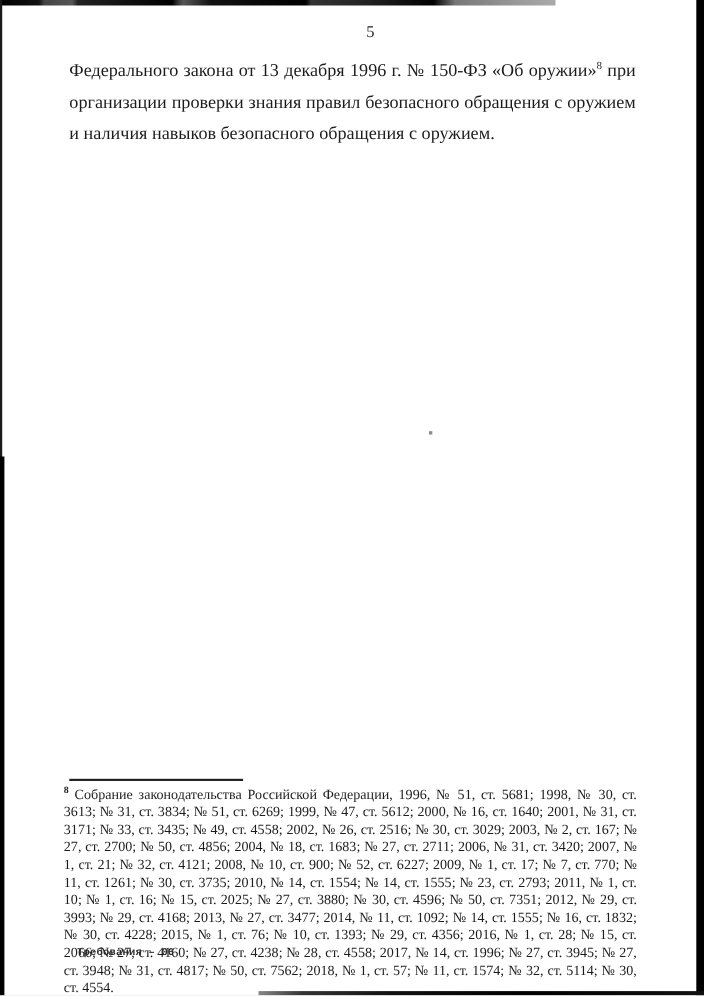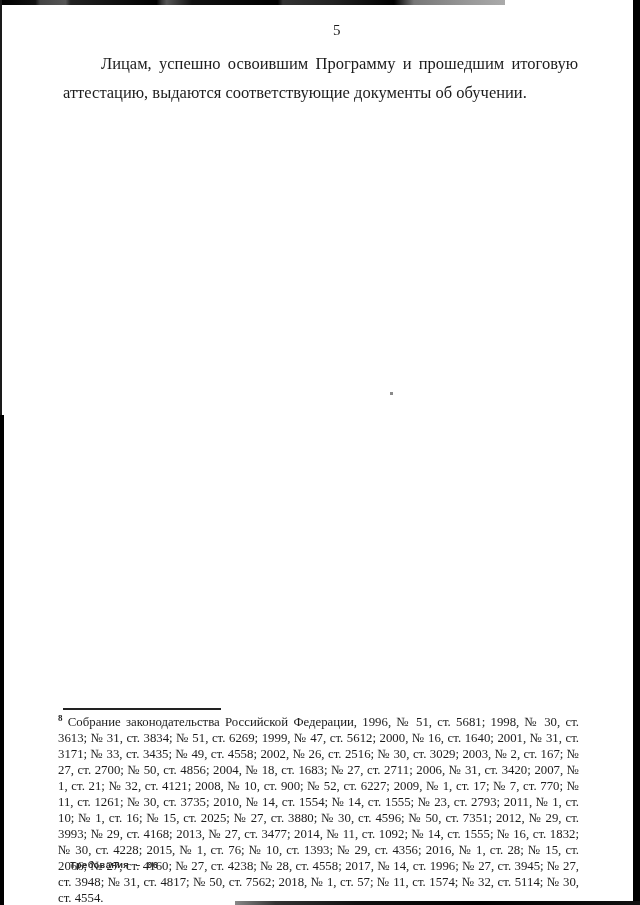--- a/index.html
+++ b/index.html
@@ -55,21 +55,24 @@
   <div class="art-top"></div>
   <div class="art-right"></div>
   <div class="art-left-thin"></div>
   <div class="art-left-thick"></div>
   <div class="art-bottom"></div>
   <div class="art-speck"></div>
 
   <div class="page-number">5</div>
 
   <div class="body-text">
-    <p class="para indent">Лицам, успешно освоившим Программу и прошедшим итоговую аттестацию, выдаются соответствующие документы об обучении.</p>
+    <p class="para">
+      <span>Федерального закона от 13 декабря 1996 г. № 150-ФЗ «Об оружии»</span><sup>8</sup>
+      <span>при организации проверки знания правил безопасного обращения с оружием и наличия навыков безопасного обращения с оружием.</span>
+    </p>
   </div>
 
   <div class="footnote-area">
     <div class="footnote-rule"></div>
     <p class="footnote-text">
       <sup>8</sup>
       <span>Собрание законодательства Российской Федерации, 1996, № 51, ст. 5681; 1998, № 30, ст. 3613; № 31, ст. 3834; № 51, ст. 6269; 1999, № 47, ст. 5612; 2000, № 16, ст. 1640; 2001, № 31, ст. 3171; № 33, ст. 3435; № 49, ст. 4558; 2002, № 26, ст. 2516; № 30, ст. 3029; 2003, № 2, ст. 167; № 27, ст. 2700; № 50, ст. 4856; 2004, № 18, ст. 1683; № 27, ст. 2711; 2006, № 31, ст. 3420; 2007, № 1, ст. 21; № 32, ст. 4121; 2008, № 10, ст. 900; № 52, ст. 6227; 2009, № 1, ст. 17; № 7, ст. 770; № 11, ст. 1261; № 30, ст. 3735; 2010, № 14, ст. 1554; № 14, ст. 1555; № 23, ст. 2793; 2011, № 1, ст. 10; № 1, ст. 16; № 15, ст. 2025; № 27, ст. 3880; № 30, ст. 4596; № 50, ст. 7351; 2012, № 29, ст. 3993; № 29, ст. 4168; 2013, № 27, ст. 3477; 2014, № 11, ст. 1092; № 14, ст. 1555; № 16, ст. 1832; № 30, ст. 4228; 2015, № 1, ст. 76; № 10, ст. 1393; № 29, ст. 4356; 2016, № 1, ст. 28; № 15, ст. 2066; № 27, ст. 4160; № 27, ст. 4238; № 28, ст. 4558; 2017, № 14, ст. 1996; № 27, ст. 3945; № 27, ст. 3948; № 31, ст. 4817; № 50, ст. 7562; 2018, № 1, ст. 57; № 11, ст. 1574; № 32, ст. 5114; № 30, ст. 4554.</span>
     </p>
   </div>
 

